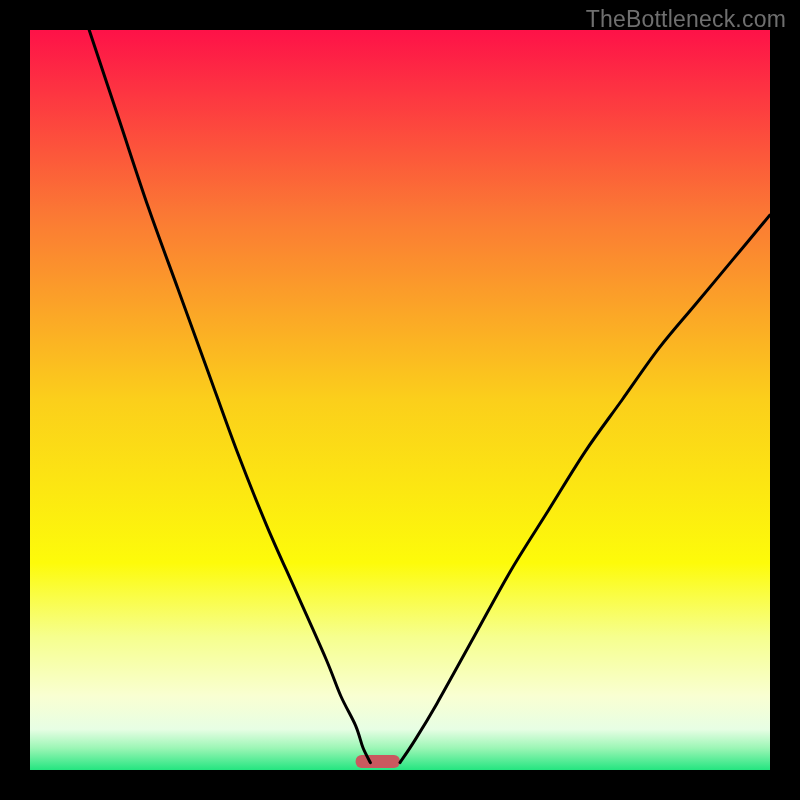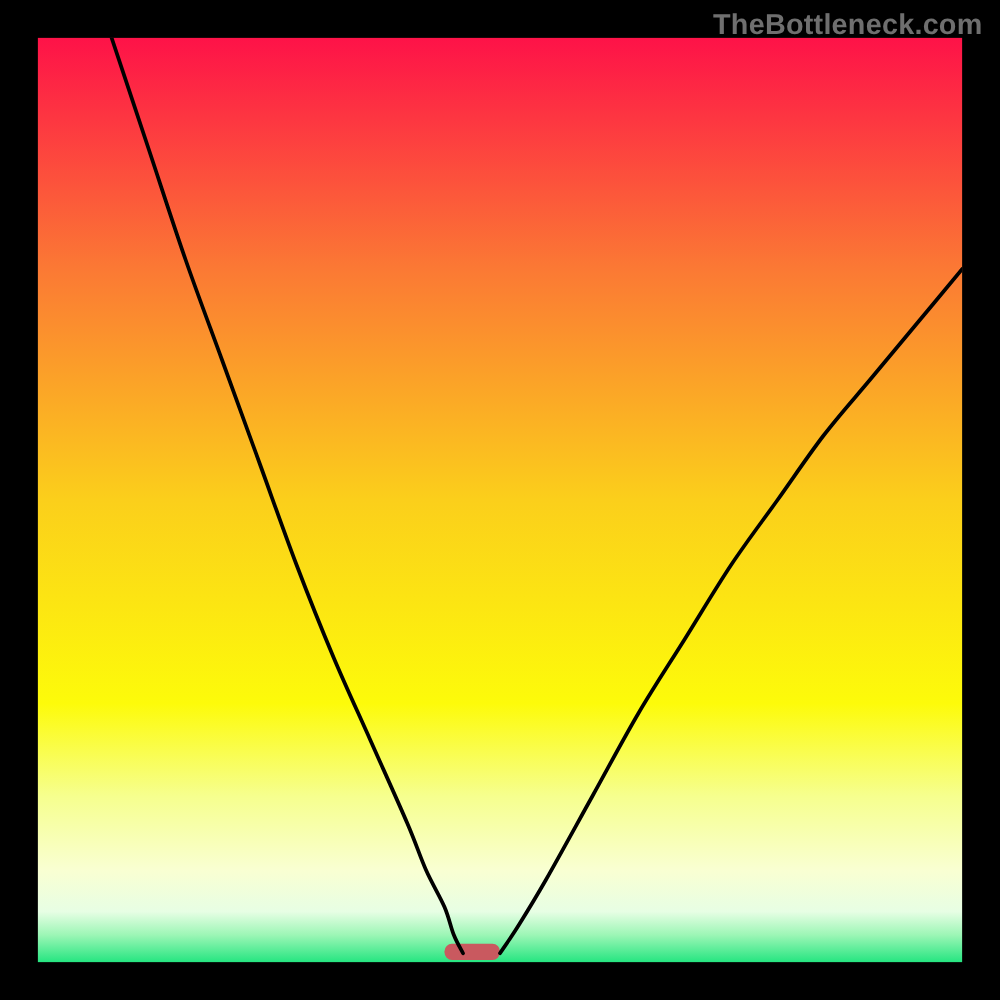--- a/index.html
+++ b/index.html
@@ -26,21 +26,21 @@
     width: 740px;
     height: 740px;
     overflow: hidden;
   }
   .watermark {
     position: absolute;
     top: 6px;
     right: 14px;
     color: #6f6f6f;
     font-size: 23px;
-    font-weight: 700;
+    font-weight: 400;
     letter-spacing: 0.2px;
     user-select: none;
   }
   svg { display: block; }
 </style>
 </head>
 <body>
 
 <div class="frame">
   <div class="watermark">TheBottleneck.com</div>

